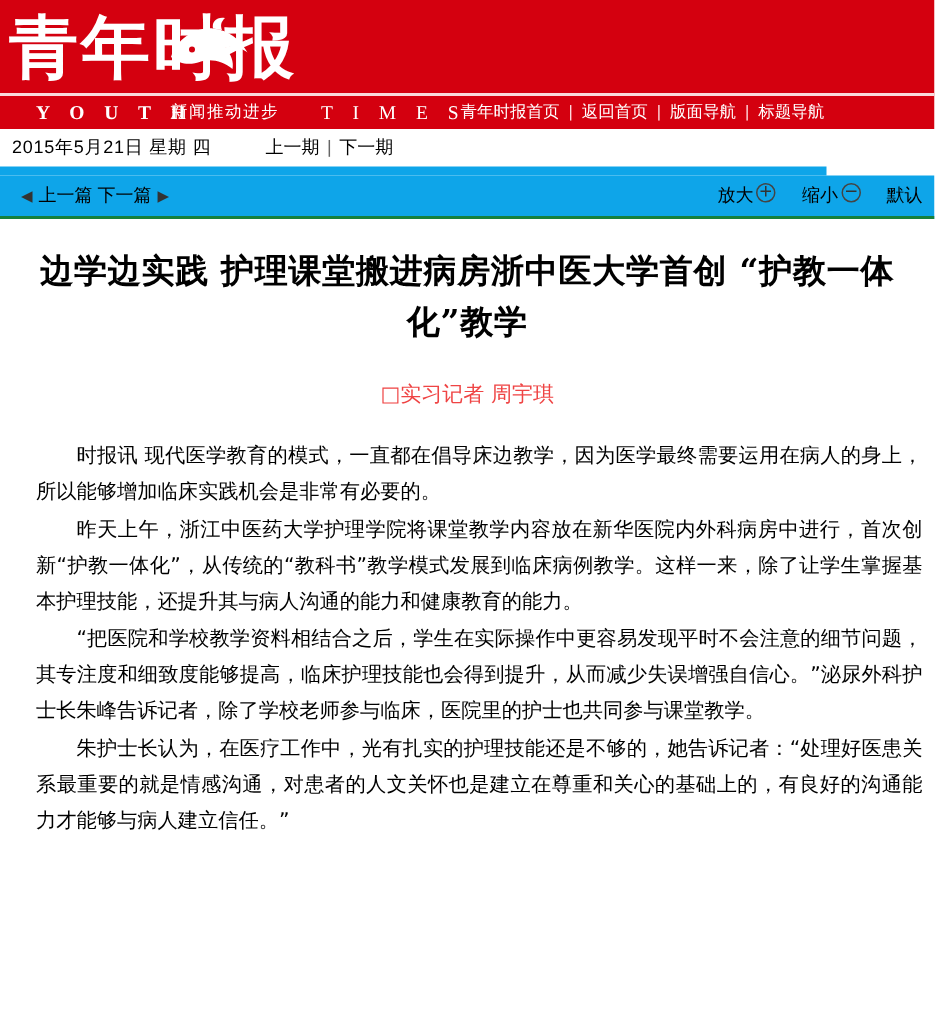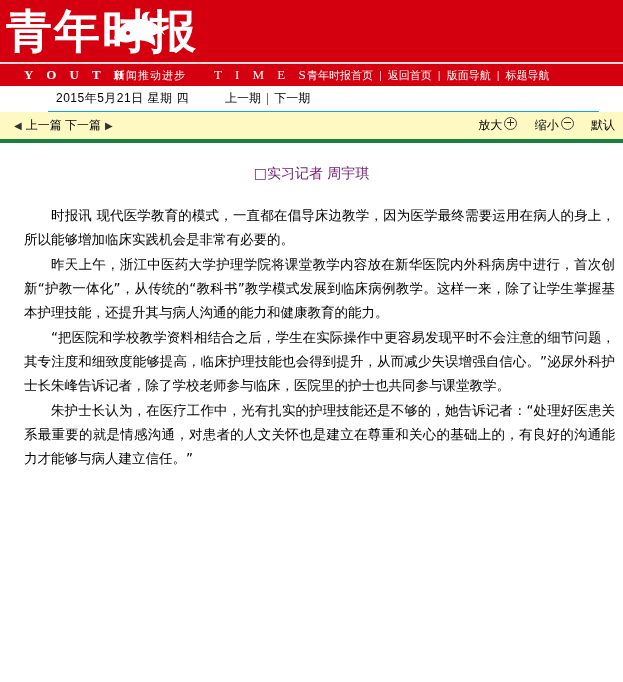--- a/index.html
+++ b/index.html
@@ -103,26 +103,25 @@
   }
   .nav-sep {
     color: #ffd9dd;
   }
 
   
   .datebar {
     position: relative;
     width: 551px;
     height: 25px;
-    border-bottom: 1px solid #0ea5e9;
+    border-bottom: 6px solid #0ea5e9;
     font-size: 12px;
     line-height: 25px;
     color: #000;
     background: #ffffff;
-    margin-left: 48px;
   }
   .datebar .date {
     position: absolute;
     left: 8px;
     top: 0;
     letter-spacing: 0.5px;
   }
   .datebar .issue-links {
     position: absolute;
     left: 175px;
@@ -138,22 +137,22 @@
   .datebar .issue-sep {
     color: #666;
     padding: 0 3px;
   }
 
   
   .toolbar {
     position: relative;
     width: 623px;
     height: 27px;
-    border-bottom: 4px solid #15803d;
-    background: #fef9c3;
+    border-bottom: 2px solid #15803d;
+    background: #0ea5e9;
     font-size: 12px;
     line-height: 27px;
   }
   .toolbar .prevnext {
     position: absolute;
     left: 10px;
     top: 0;
     color: #000;
   }
   .toolbar .prevnext .arrow {
@@ -218,21 +217,21 @@
     font-weight: bold;
     line-height: 34px;
     text-align: center;
     color: #000;
     letter-spacing: 0.5px;
   }
   .byline {
     margin: 22px 0 0 0;
     text-align: center;
     font-size: 14px;
-    color: #701a75;
+    color: #ef4444;
     font-family: "DejaVu Sans", sans-serif;
   }
   .body {
     margin: 20px 8px 0 24px;
     font-size: 13.5px;
     line-height: 24px;
     text-align: justify;
     color: #000;
     font-family: "DejaVu Sans", sans-serif;
   }
@@ -275,20 +274,21 @@
     <a href="#">下一篇</a><span class="arrow">▶</span>
   </span>
   <span class="zoomctl">
     <span class="item"><span>放大</span><span class="circ plus"></span></span>
     <span class="item"><span>缩小</span><span class="circ"></span></span>
     <span class="item"><span>默认</span></span>
   </span>
 </div>
 
 <div class="article">
+  <h1 class="headline">边学边实践  护理课堂搬进病房浙中医大学首创  “护教一体化”教学</h1>
   <div class="byline">□实习记者 周宇琪</div>
   <div class="body">
     <p>时报讯  现代医学教育的模式，一直都在倡导床边教学，因为医学最终需要运用在病人的身上，所以能够增加临床实践机会是非常有必要的。</p>
     <p>昨天上午，浙江中医药大学护理学院将课堂教学内容放在新华医院内外科病房中进行，首次创新“护教一体化”，从传统的“教科书”教学模式发展到临床病例教学。这样一来，除了让学生掌握基本护理技能，还提升其与病人沟通的能力和健康教育的能力。</p>
     <p>“把医院和学校教学资料相结合之后，学生在实际操作中更容易发现平时不会注意的细节问题，其专注度和细致度能够提高，临床护理技能也会得到提升，从而减少失误增强自信心。”泌尿外科护士长朱峰告诉记者，除了学校老师参与临床，医院里的护士也共同参与课堂教学。</p>
     <p>朱护士长认为，在医疗工作中，光有扎实的护理技能还是不够的，她告诉记者：“处理好医患关系最重要的就是情感沟通，对患者的人文关怀也是建立在尊重和关心的基础上的，有良好的沟通能力才能够与病人建立信任。”</p>
   </div>
 </div>
 
 </body></html>

